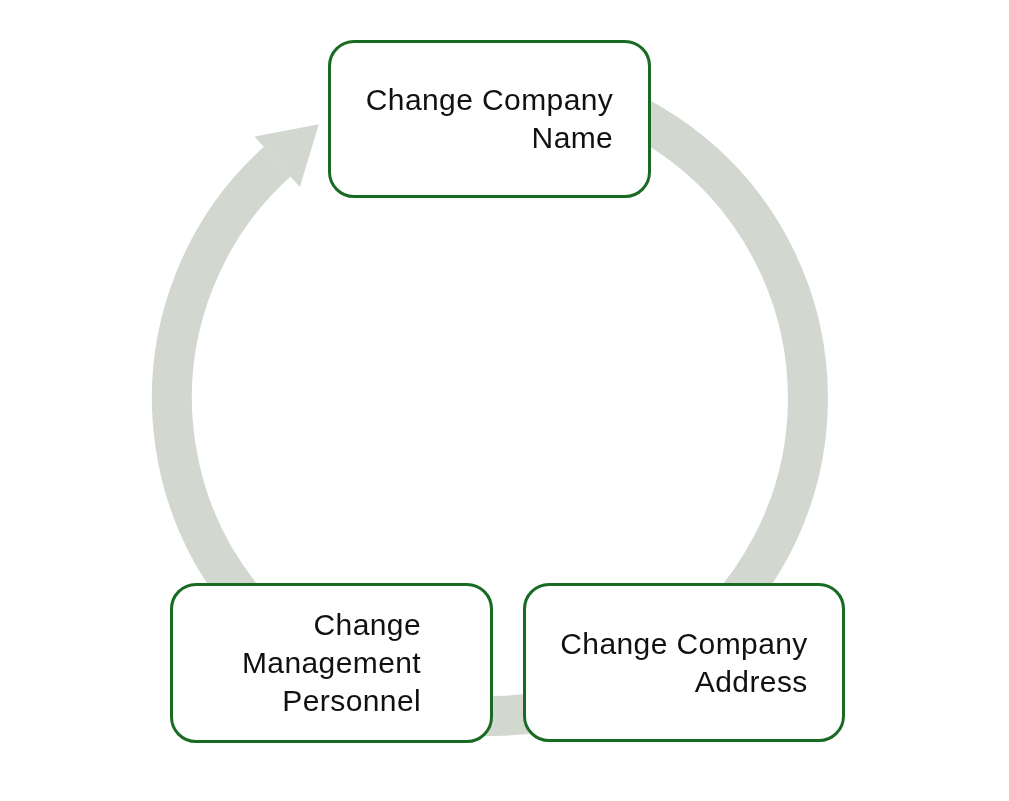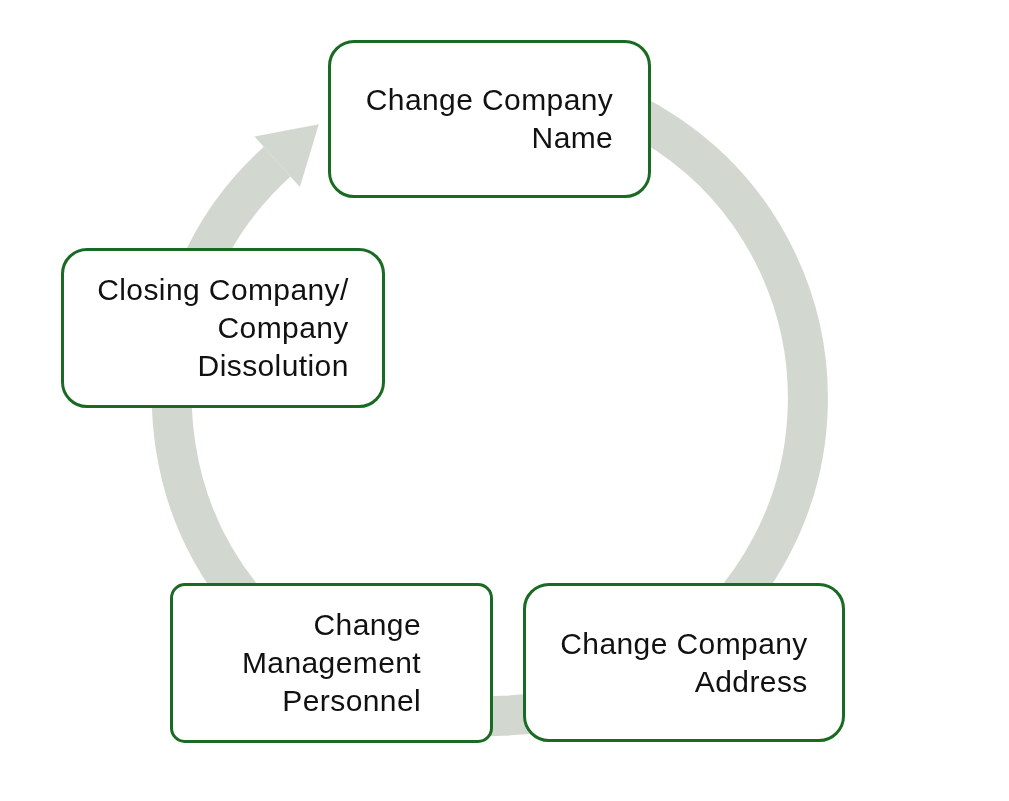--- a/index.html
+++ b/index.html
@@ -36,21 +36,21 @@
   .node-label {
     white-space: pre-line;
     font-size: 30px;
     line-height: 38px;
     letter-spacing: 0.4px;
     color: var(--text-color, #111111);
   }
   .node--top          { left: 328px; top: 40px;  width: 323px; height: 158px; }
   .node--right        { left: 633px; top: 246px; width: 323px; height: 162px; }
   .node--left         { left: 61px;  top: 248px; width: 324px; height: 160px; }
-  .node--bottom-left  { left: 170px; top: 583px; width: 323px; height: 160px; border-radius: 15px; }
+  .node--bottom-left  { left: 170px; top: 583px; width: 323px; height: 160px; }
   .node--bottom-right { left: 523px; top: 583px; width: 322px; height: 159px; }
 </style>
 </head>
 <body>
 
 <div class="canvas">
 
   <svg class="cycle-svg" viewBox="0 0 1009 801" xmlns="http://www.w3.org/2000/svg">
 
     <path d="M 365.8 105.3 A 318 318 0 1 1 277.2 161.7" fill="none" stroke-width="40" stroke-linecap="butt" stroke="#D2D8CF"></path>
@@ -68,19 +68,14 @@
     <span class="node-label">Change Company
 Address</span>
   </div>
 
   <div class="node node--bottom-left">
     <span class="node-label">Change
 Management
 Personnel</span>
   </div>
 
-  <div class="node node--left">
-    <span class="node-label">Closing Company/
-Company
-Dissolution</span>
-  </div>
 
 </div>
 
 </body></html>

